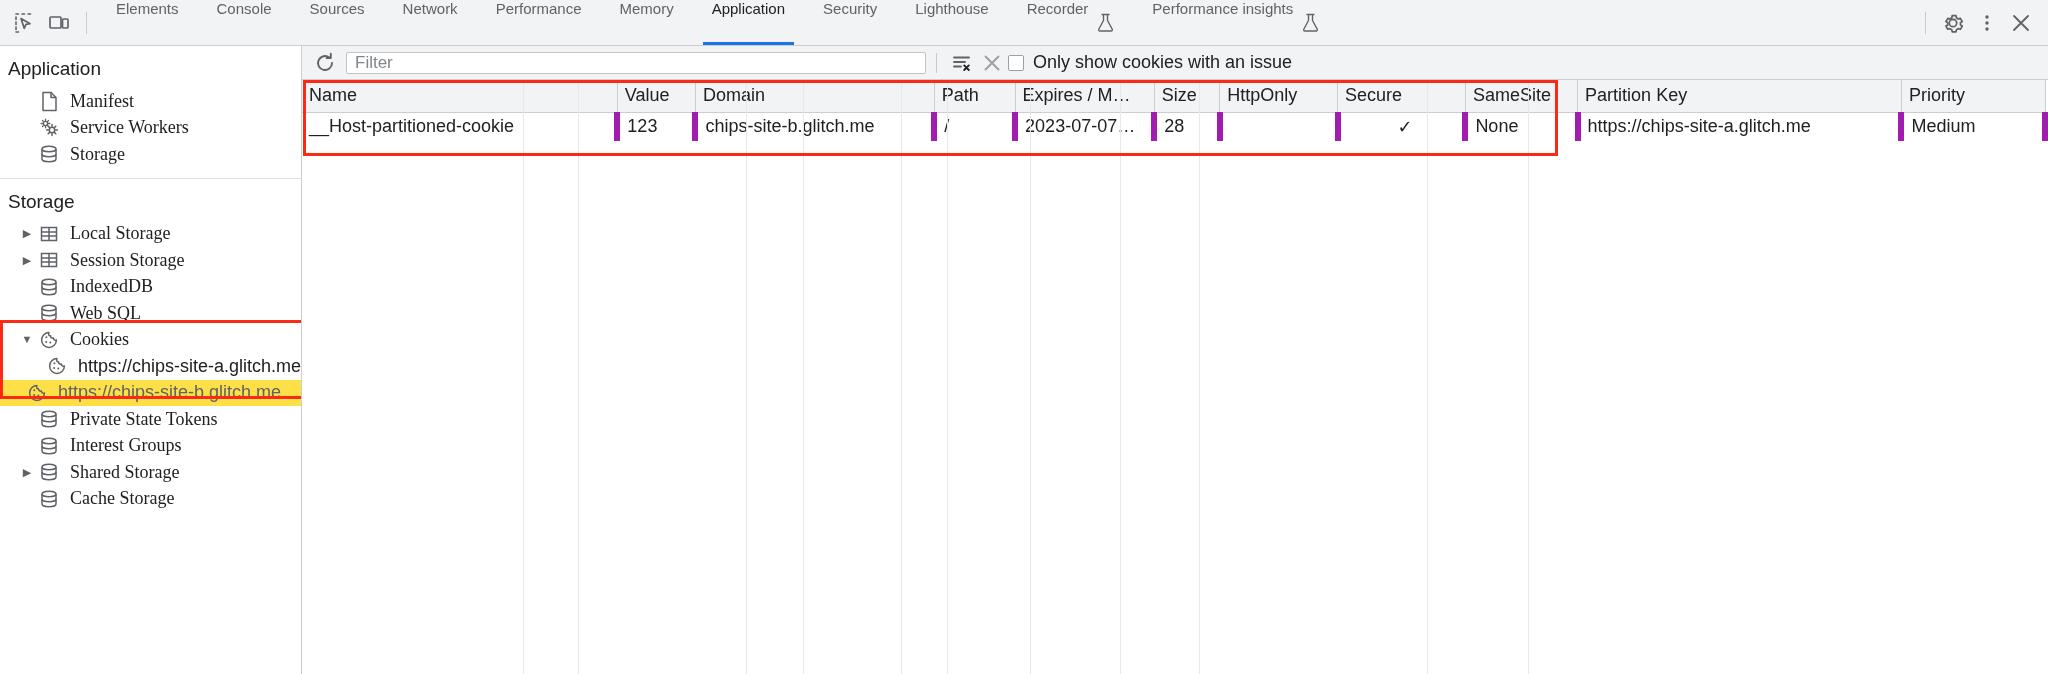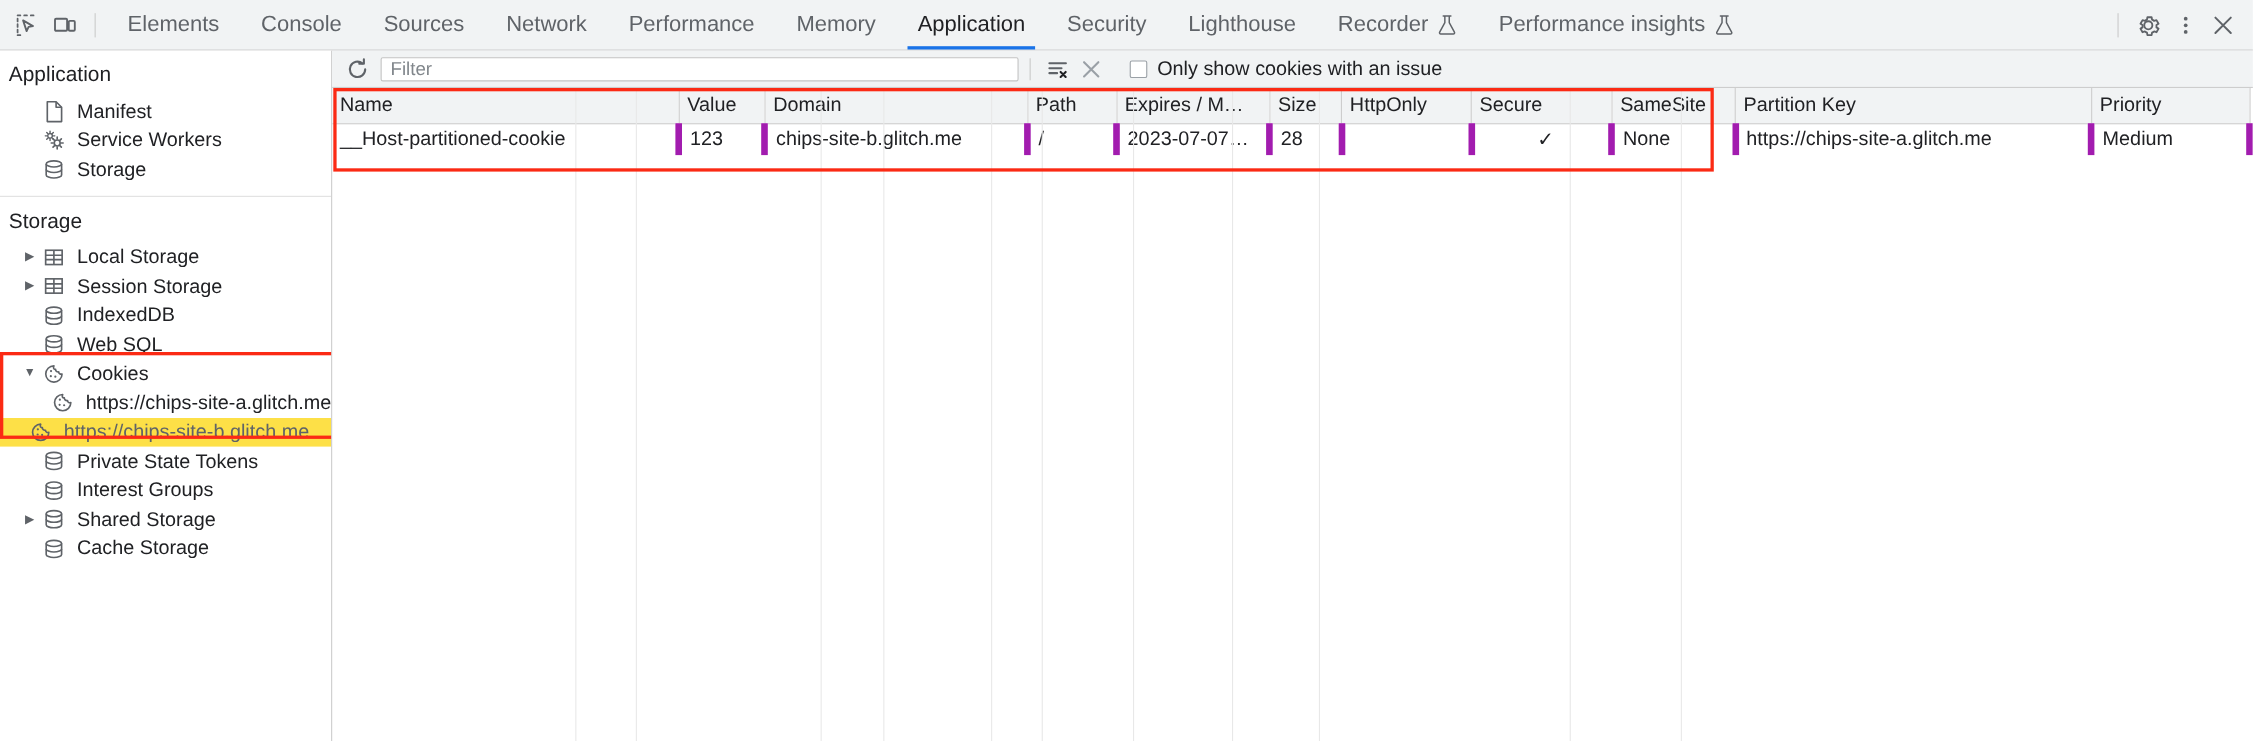--- a/index.html
+++ b/index.html
@@ -28,23 +28,23 @@
     display:flex;align-items:center;justify-content:center;
     color:#5f6368;
     flex:0 0 auto;
   }
   .tb-sep{
     width:1px;height:22px;background:#cacaca;margin:0 10px;flex:0 0 auto;
   }
   .tabs{display:flex;align-items:center;height:100%;flex:1 1 auto;}
   .tab{
     height:100%;
-    display:flex;align-items:center;justify-content:center;
+    display:flex;justify-content:center;
     padding:0 19px;
-    font-size:20px;
+    font-size:15px;
     color:#5f6368;
     white-space:nowrap;
     position:relative;
     box-sizing:border-box;
   }
   .tab.active{color:#202124;}
   .tab.active:after{
     content:"";position:absolute;left:10px;right:10px;bottom:0;height:3px;
     background:#1a73e8;
   }
@@ -78,21 +78,21 @@
   .tree-item.selected{background:#fde047;color:#5f6368;padding-left:24px;}
   .twisty{
     width:18px;min-width:18px;display:flex;align-items:center;justify-content:center;
     color:#5f6368;font-size:11px;line-height:1;
   }
   .ti-icon{
     width:26px;min-width:26px;display:flex;align-items:center;justify-content:center;
     color:#5f6368;
   }
   .ti-label{padding-left:8px;}
-  .indent-1{padding-left:18px;}
+  .indent-1{padding-left:18px;font-family:Liberation Serif, serif;}
   .indent-2{padding-left:44px;}
 
   
   .redbox{
     position:absolute;
     border:3px solid #fb2a14;
     box-sizing:border-box;
     pointer-events:none;
     z-index:5;
   }
@@ -118,21 +118,21 @@
     background:#fff;
     border:1px solid #c4c4c4;
     border-radius:2px;
     font-size:17px;
     color:#80868b;
     display:flex;align-items:center;
     padding:0 8px;
     box-sizing:border-box;
   }
   .fb-sep{width:1px;height:20px;background:#c9c9c9;margin:0 10px;flex:0 0 auto;}
-  .chk-wrap{display:flex;align-items:center;margin-left:20px;}
+  .chk-wrap{display:flex;align-items:center;margin-left:1px;}
   .chk{
     width:16px;height:16px;border:1px solid #9aa0a6;border-radius:2px;background:#fff;
     box-sizing:border-box;flex:0 0 auto;
   }
   .chk-label{font-size:18px;color:#202124;margin-left:9px;white-space:nowrap;}
 
   
   .tablewrap{flex:1 1 auto;position:relative;overflow:hidden;}
   table.cookies{
     width:100%;border-collapse:collapse;table-layout:fixed;

